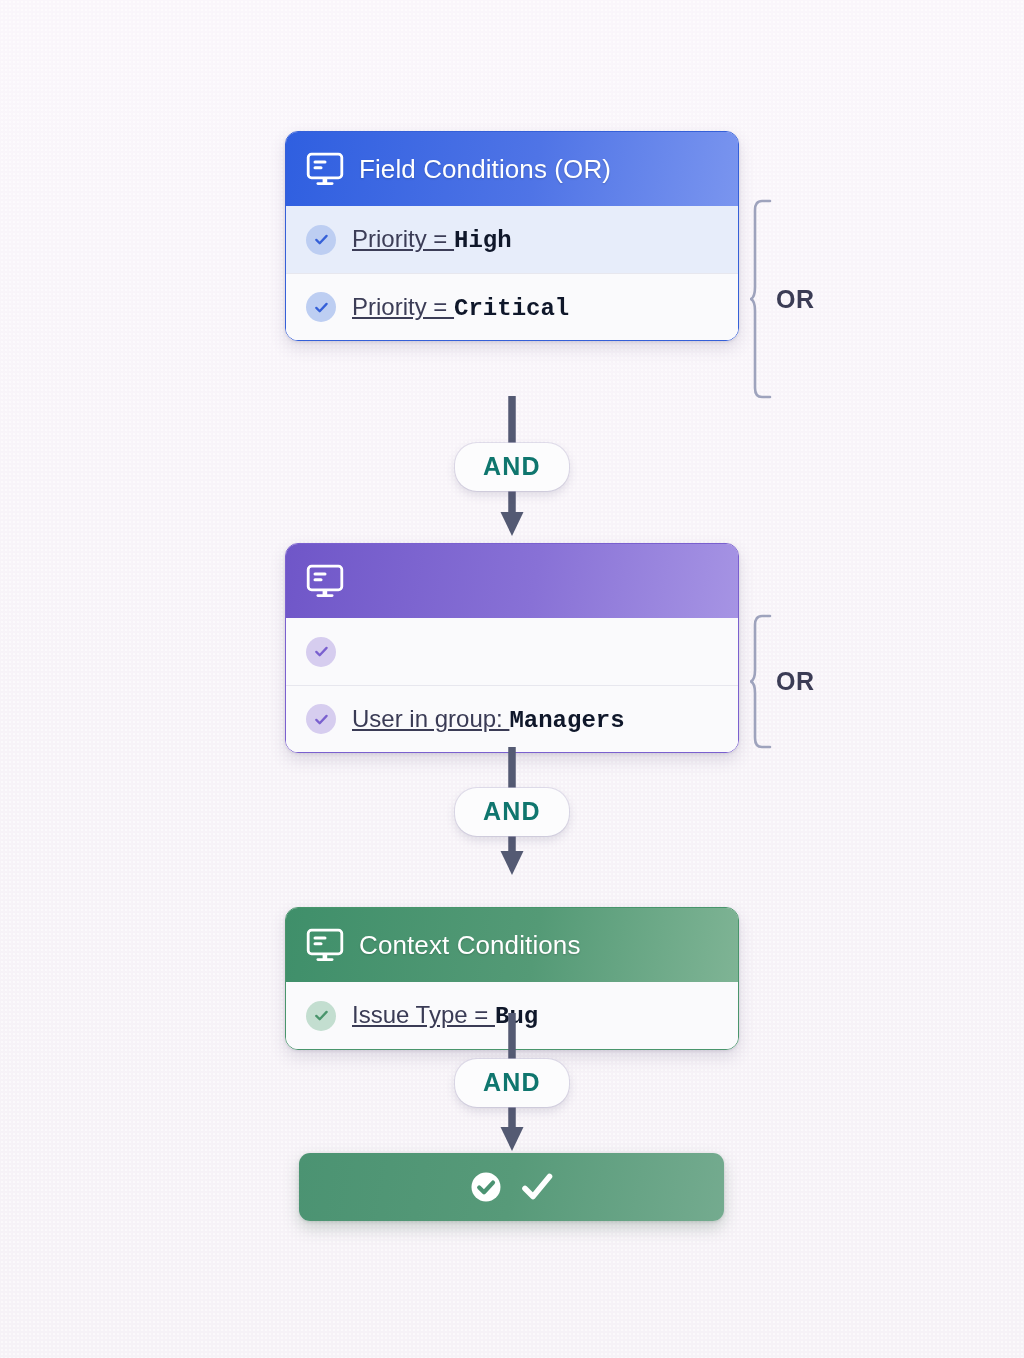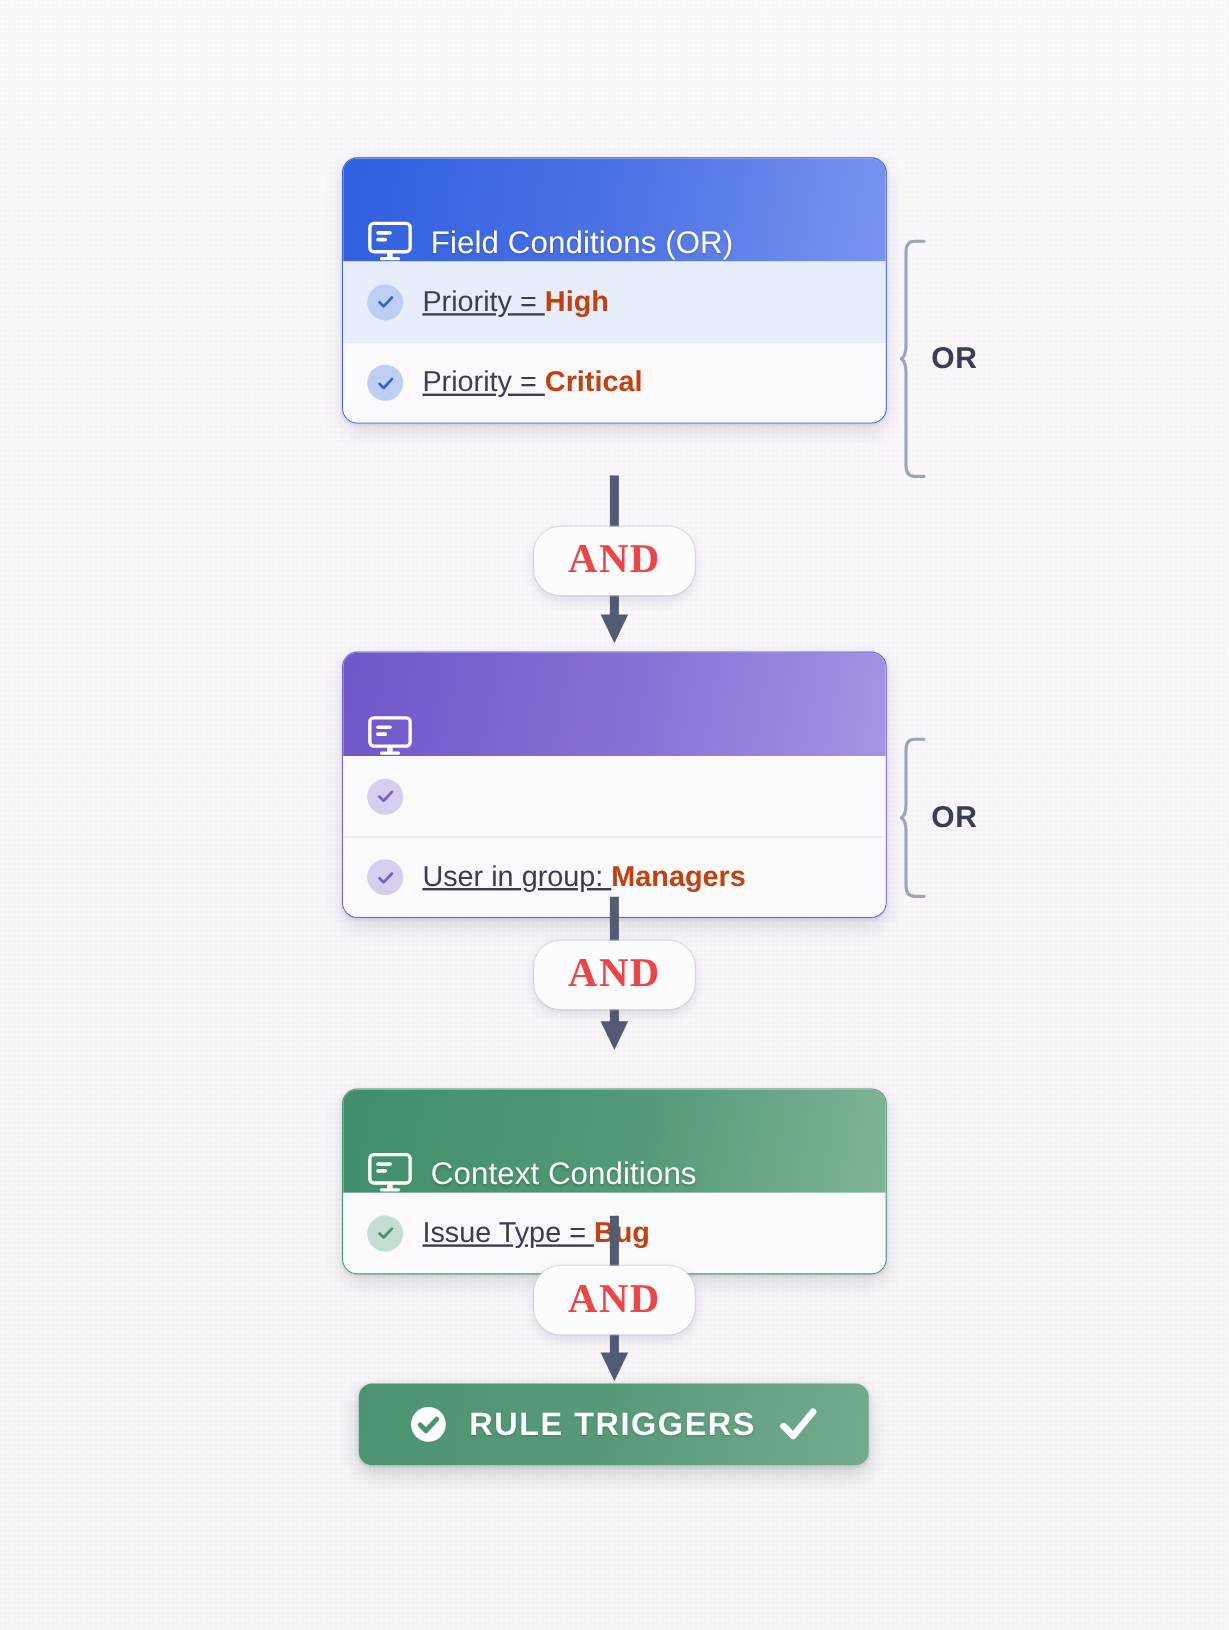--- a/index.html
+++ b/index.html
@@ -39,24 +39,24 @@
     border-radius: 13px;
     overflow: hidden;
     box-shadow: 0 7px 16px rgba(80, 70, 110, 0.16), 0 1px 3px rgba(60,50,90,.12);
   }
   .card.blue   { top: 131px; border: 1.5px solid #3560d8; }
   .card.purple { top: 543px; border: 1.5px solid #7a60cf; }
   .card.green  { top: 879px; border: 1.5px solid #49956c; margin-top: 28px; }
 
   .card-header {
     display: flex;
-    align-items: flex-end;
+    align-items: center;
     gap: 15px;
     padding: 0 20px;
-    height: 86px;
+    height: 74px;
     box-sizing: border-box;
   }
   .card.blue .card-header {
     background: linear-gradient(100deg, #2f5fe0 0%, #4f74e6 55%, #7a95ef 100%);
   }
   .card.purple .card-header {
     background: linear-gradient(100deg, #6f56c8 0%, #8871d6 55%, #a694e4 100%);
   }
   .card.green .card-header {
     background: linear-gradient(100deg, #3f8f6a 0%, #549a76 55%, #7fb495 100%);
@@ -93,21 +93,21 @@
   .check-circle svg { width: 17px; height: 17px; display:block; }
   .cc-blue   { background: #bdcef2; }
   .cc-purple { background: #d6cdef; }
   .cc-green  { background: #c3ded0; }
 
   .cond-text {
     font-size: 24px;
     color: #3a3b55;
     white-space: nowrap;
   }
-  .cond-text b { font-weight: 700; color: #c2410c; }
+  .cond-text b { font-weight: 700; color: #0f172a; font-family: Liberation Mono, monospace; }
   .cond-text .lead { font-weight: 400; text-decoration: underline; }
   .cond-row.tinted-blue .cond-text,
   .card.blue .cond-text { font-weight: 400; color: #3c3d57; }
 
   
   .or-group {
     position: absolute;
     display: flex;
     align-items: center;
   }
@@ -129,28 +129,27 @@
     flex-direction: column;
     align-items: center;
     justify-content: center;
   }
   .connector .arrow-svg { position: absolute; left: 50%; transform: translateX(-50%); top: 0; }
   .and-pill {
     position: relative;
     background: #fcfcfd;
     border-radius: 22px;
     padding: 11px 28px 12px;
-    font-size: 34px;
+    font-size: 25px;
     font-weight: 700;
-    color: #ef4444;
+    color: #0f766e;
     letter-spacing: 1.2px;
     box-shadow: 0 4px 10px rgba(80,70,110,.17), 0 0 0 1px rgba(210,205,225,.55);
     z-index: 2;
     line-height: 1;
-    font-family: Liberation Serif, serif;
   }
   .conn-1 { top: 396px; height: 142px; }
   .conn-2 { top: 747px; height: 130px; }
   .conn-3 { top: 1013px; height: 140px; }
 
   
   .trigger-bar {
     position: absolute;
     left: 299px;
     top: 1153px;
@@ -300,19 +299,18 @@
       <path d="M14 138 L2.5 114 H25.5 Z" fill="#545a73"></path>
     </svg>
     <span class="and-pill">AND</span>
   </div>
 
   <div class="trigger-bar">
     <svg class="trigger-badge" viewBox="0 0 32 32">
       <circle cx="16" cy="16" r="14.5" fill="#ffffff"></circle>
       <path d="M9.2 16.5 L14 21.2 L23 11.6" fill="none" stroke="#4b9372" stroke-width="4.2" stroke-linecap="round" stroke-linejoin="round"></path>
     </svg>
-    <span class="trigger-label">RULE TRIGGERS</span>
     <svg class="trigger-check" viewBox="0 0 34 34">
       <path d="M5 18.5 L13 26.5 L29.5 6.5" fill="none" stroke="#ffffff" stroke-width="5.6" stroke-linecap="round" stroke-linejoin="round"></path>
     </svg>
   </div>
 
 </div>
 
 </body></html>

